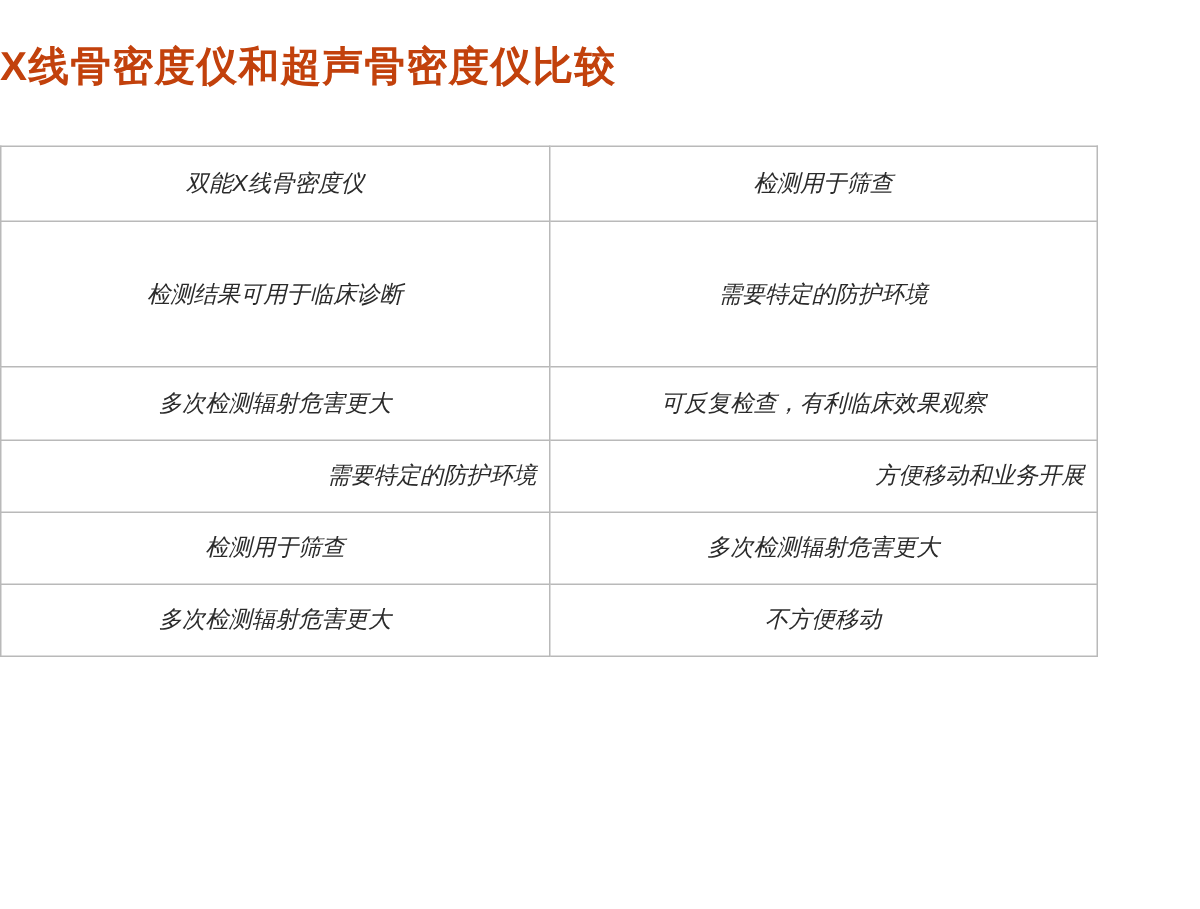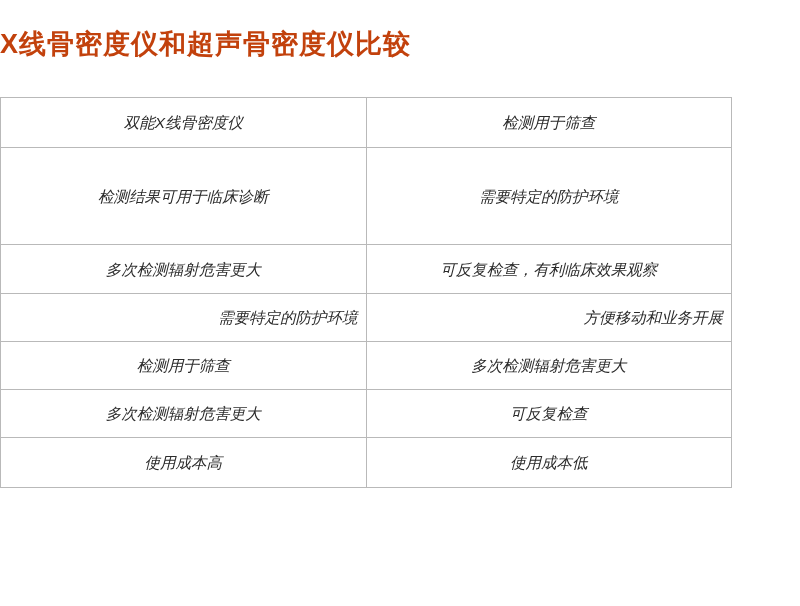--- a/index.html
+++ b/index.html
@@ -86,23 +86,19 @@
         <tr class="r4">
           <td>需要特定的防护环境</td>
           <td>方便移动和业务开展</td>
         </tr>
         <tr class="r5">
           <td>检测用于筛查</td>
           <td>多次检测辐射危害更大</td>
         </tr>
         <tr class="r6">
           <td>多次检测辐射危害更大</td>
-          <td>可反复检查</td>
-        </tr>
-        <tr class="r7">
-          <td>使用成本高</td>
-          <td>使用成本低</td>
+          <td>不方便移动</td>
         </tr>
       </tbody>
     </table>
   </div>
 
 </div>
 
 </body></html>

